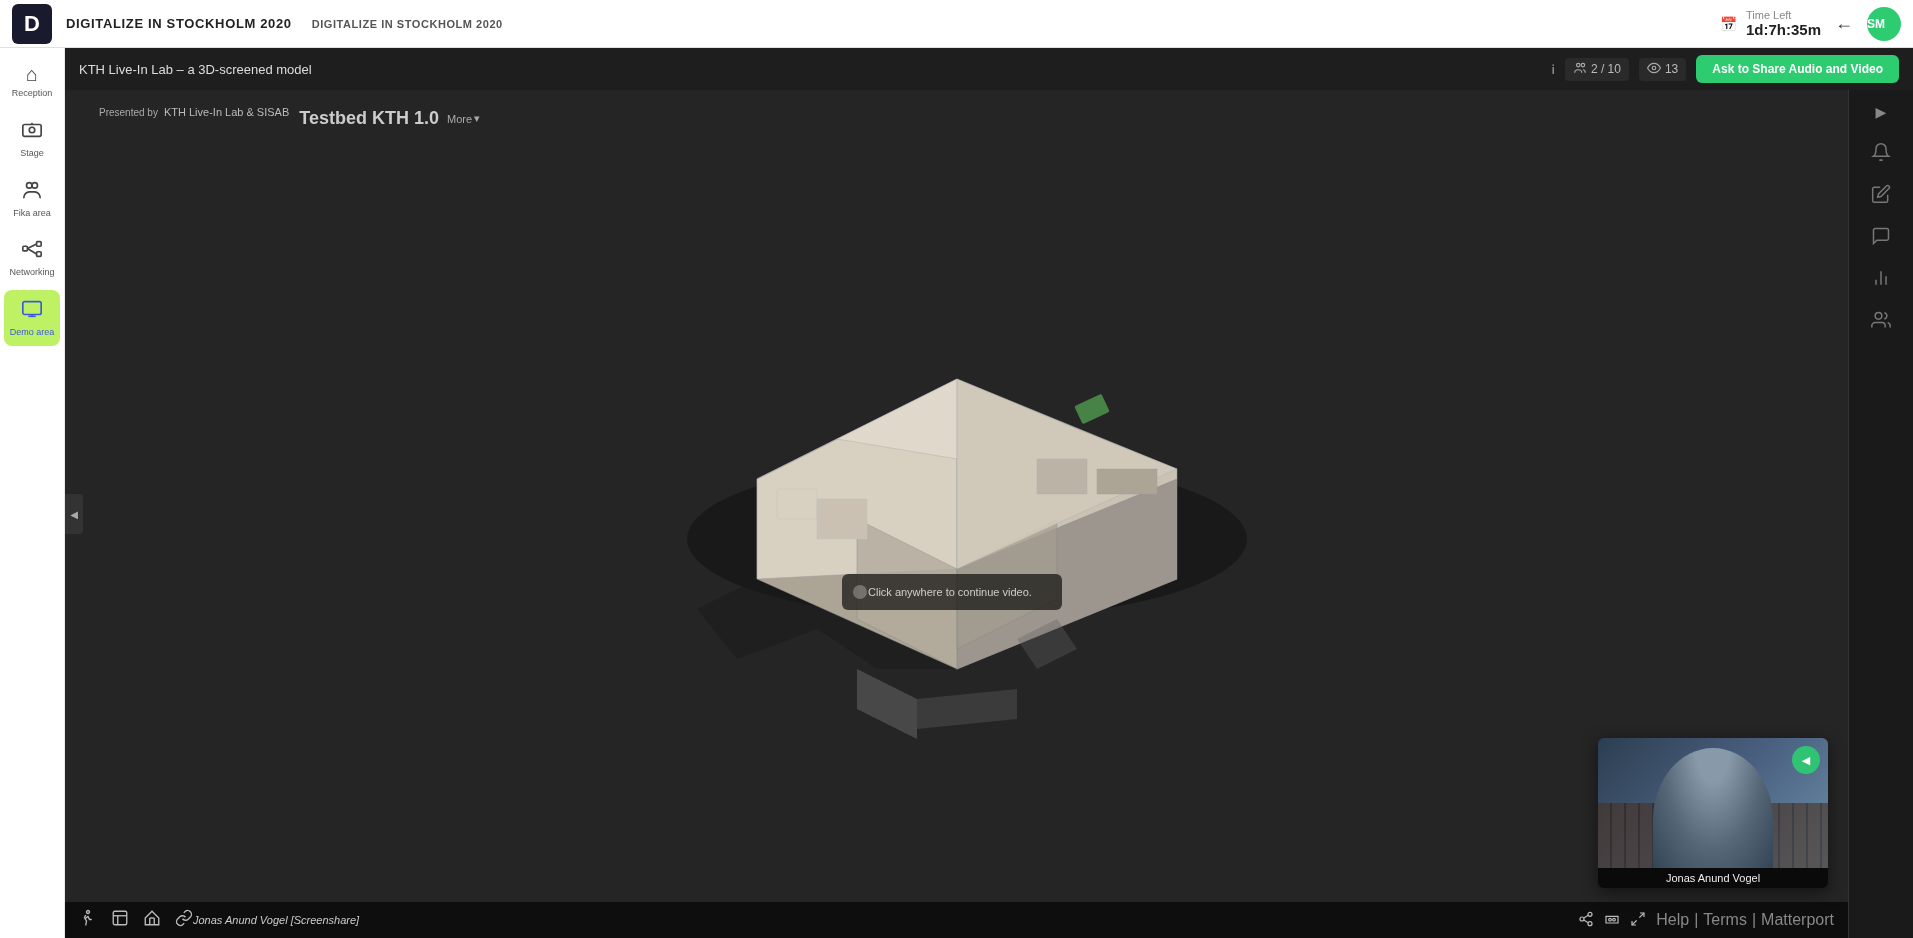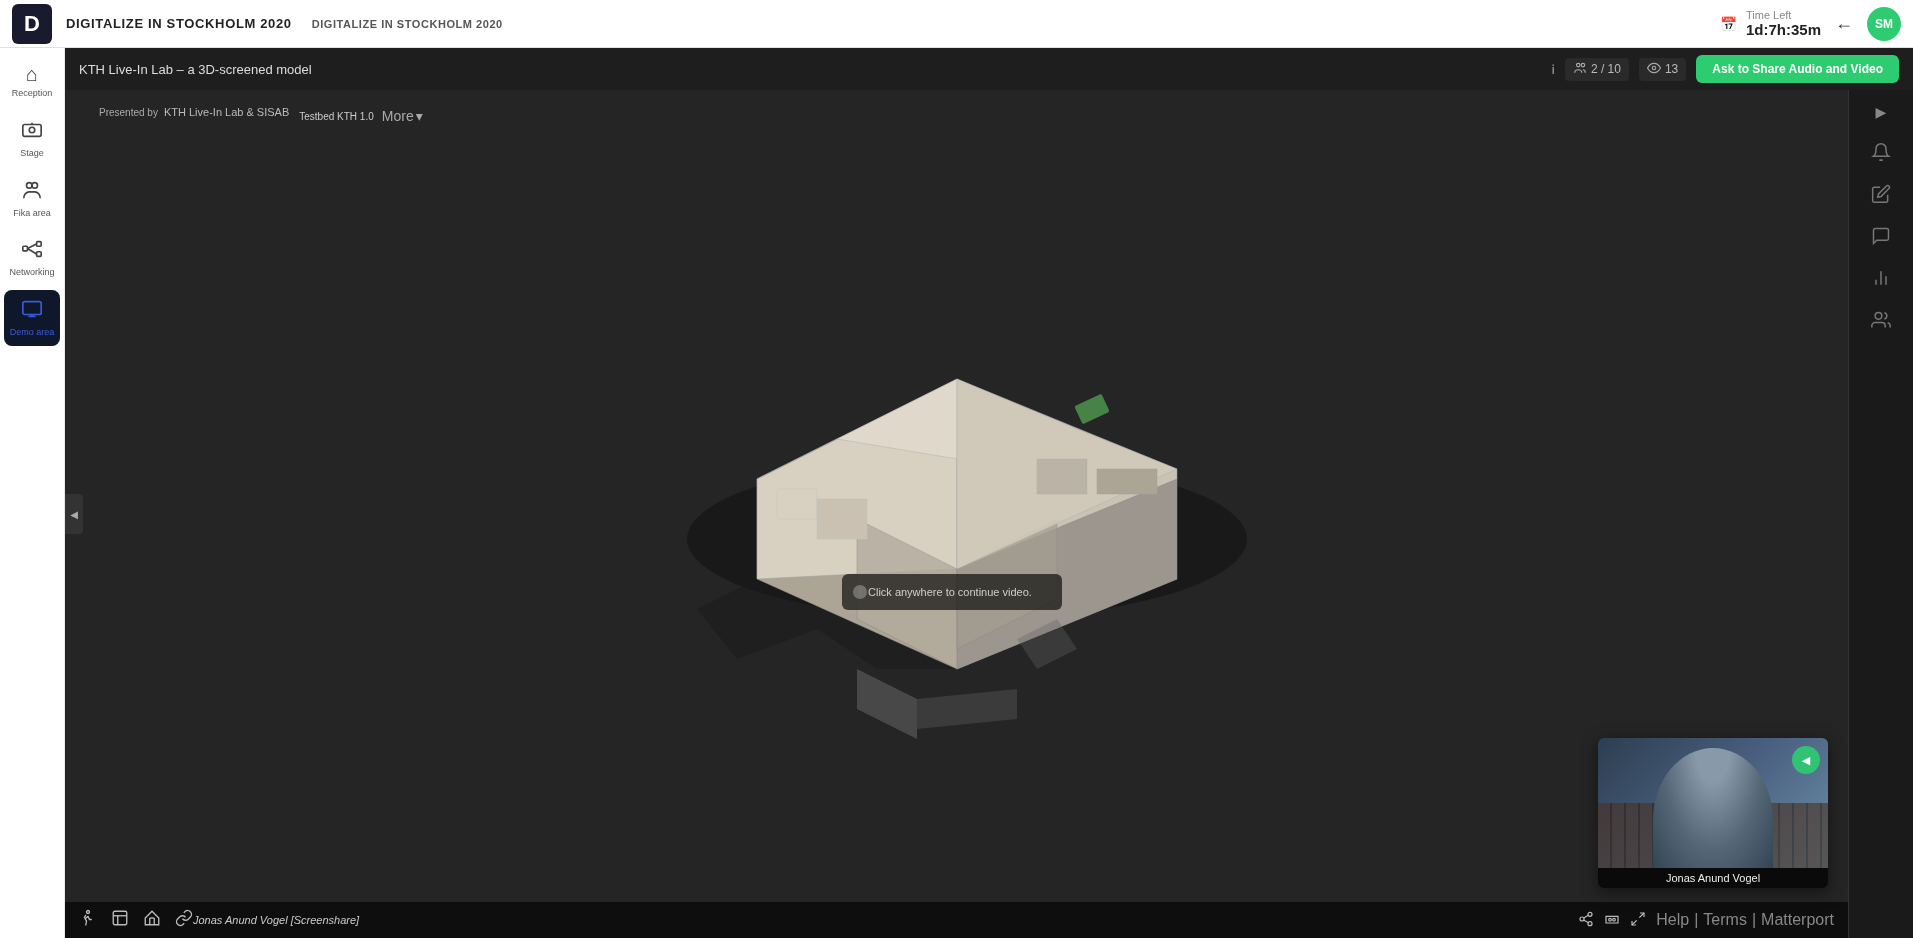--- a/index.html
+++ b/index.html
@@ -75,21 +75,21 @@
       cursor: pointer;
       color: #333;
       font-size: 18px;
       display: flex;
       align-items: center;
     }
     .avatar-sm {
       width: 34px; height: 34px;
       border-radius: 50%;
       background: #2ecc71;
-      display: flex; align-items: center; justify-content: center;
+      display: flex; align-items: center; 
       color: #fff;
       font-size: 12px;
       font-weight: 700;
     }
 
     
     .main-layout {
       flex: 1;
       display: flex;
       overflow: hidden;
@@ -111,21 +111,21 @@
     .sidebar-item {
       width: 56px;
       display: flex;
       flex-direction: column;
       align-items: center;
       padding: 8px 4px;
       border-radius: 8px;
       cursor: pointer;
       gap: 4px;
     }
-    .sidebar-item.active { background: #0f172a; }
+    .sidebar-item.active { background: #bef264; }
     .sidebar-icon {
       font-size: 20px;
       color: #444;
       line-height: 1;
     }
     .sidebar-item.active .sidebar-icon { color: #3b5bdb; }
     .sidebar-label {
       font-size: 9px;
       color: #555;
       text-align: center;
@@ -223,21 +223,21 @@
       align-items: center;
       padding: 8px 14px;
       gap: 10px;
       z-index: 3;
     }
     .presented-by-text {
       font-size: 10px;
       color: #aaa;
     }
     .more-btn {
-      font-size: 14px;
+      font-size: 11px;
       color: #aaa;
       cursor: pointer;
       display: flex;
       align-items: center;
       gap: 2px;
     }
     .collapse-btn {
       position: absolute;
       top: 50%;
       left: 0;
@@ -488,21 +488,21 @@
         <div class="collapse-btn">
           <span>◀</span>
         </div>
 
         <div class="presented-by-bar" style="left:20px; top:8px; flex-direction:row; align-items:flex-start;">
           <div style="display:flex; gap:6px; align-items:center;">
             <span class="presented-by-text">Presented by</span>
             <span style="font-size:11px; color:#bbb;">KTH Live-In Lab &amp; SISAB</span>
           </div>
           <div style="display:flex; gap:8px; align-items:center; margin-top:2px;">
-            <span style="font-size:10px; color:#ccc; font-weight:400;">Testbed KTH 1.0</span>
+            <span style="font-size:18px; color:#ccc; font-weight:700;">Testbed KTH 1.0</span>
             <span class="more-btn">
               <span>More</span>
               <span>▾</span>
             </span>
           </div>
         </div>
 
         <div class="model-svg-wrapper">
           <svg viewBox="0 0 700 530" width="700" height="530" style="opacity:0.92;">
 

